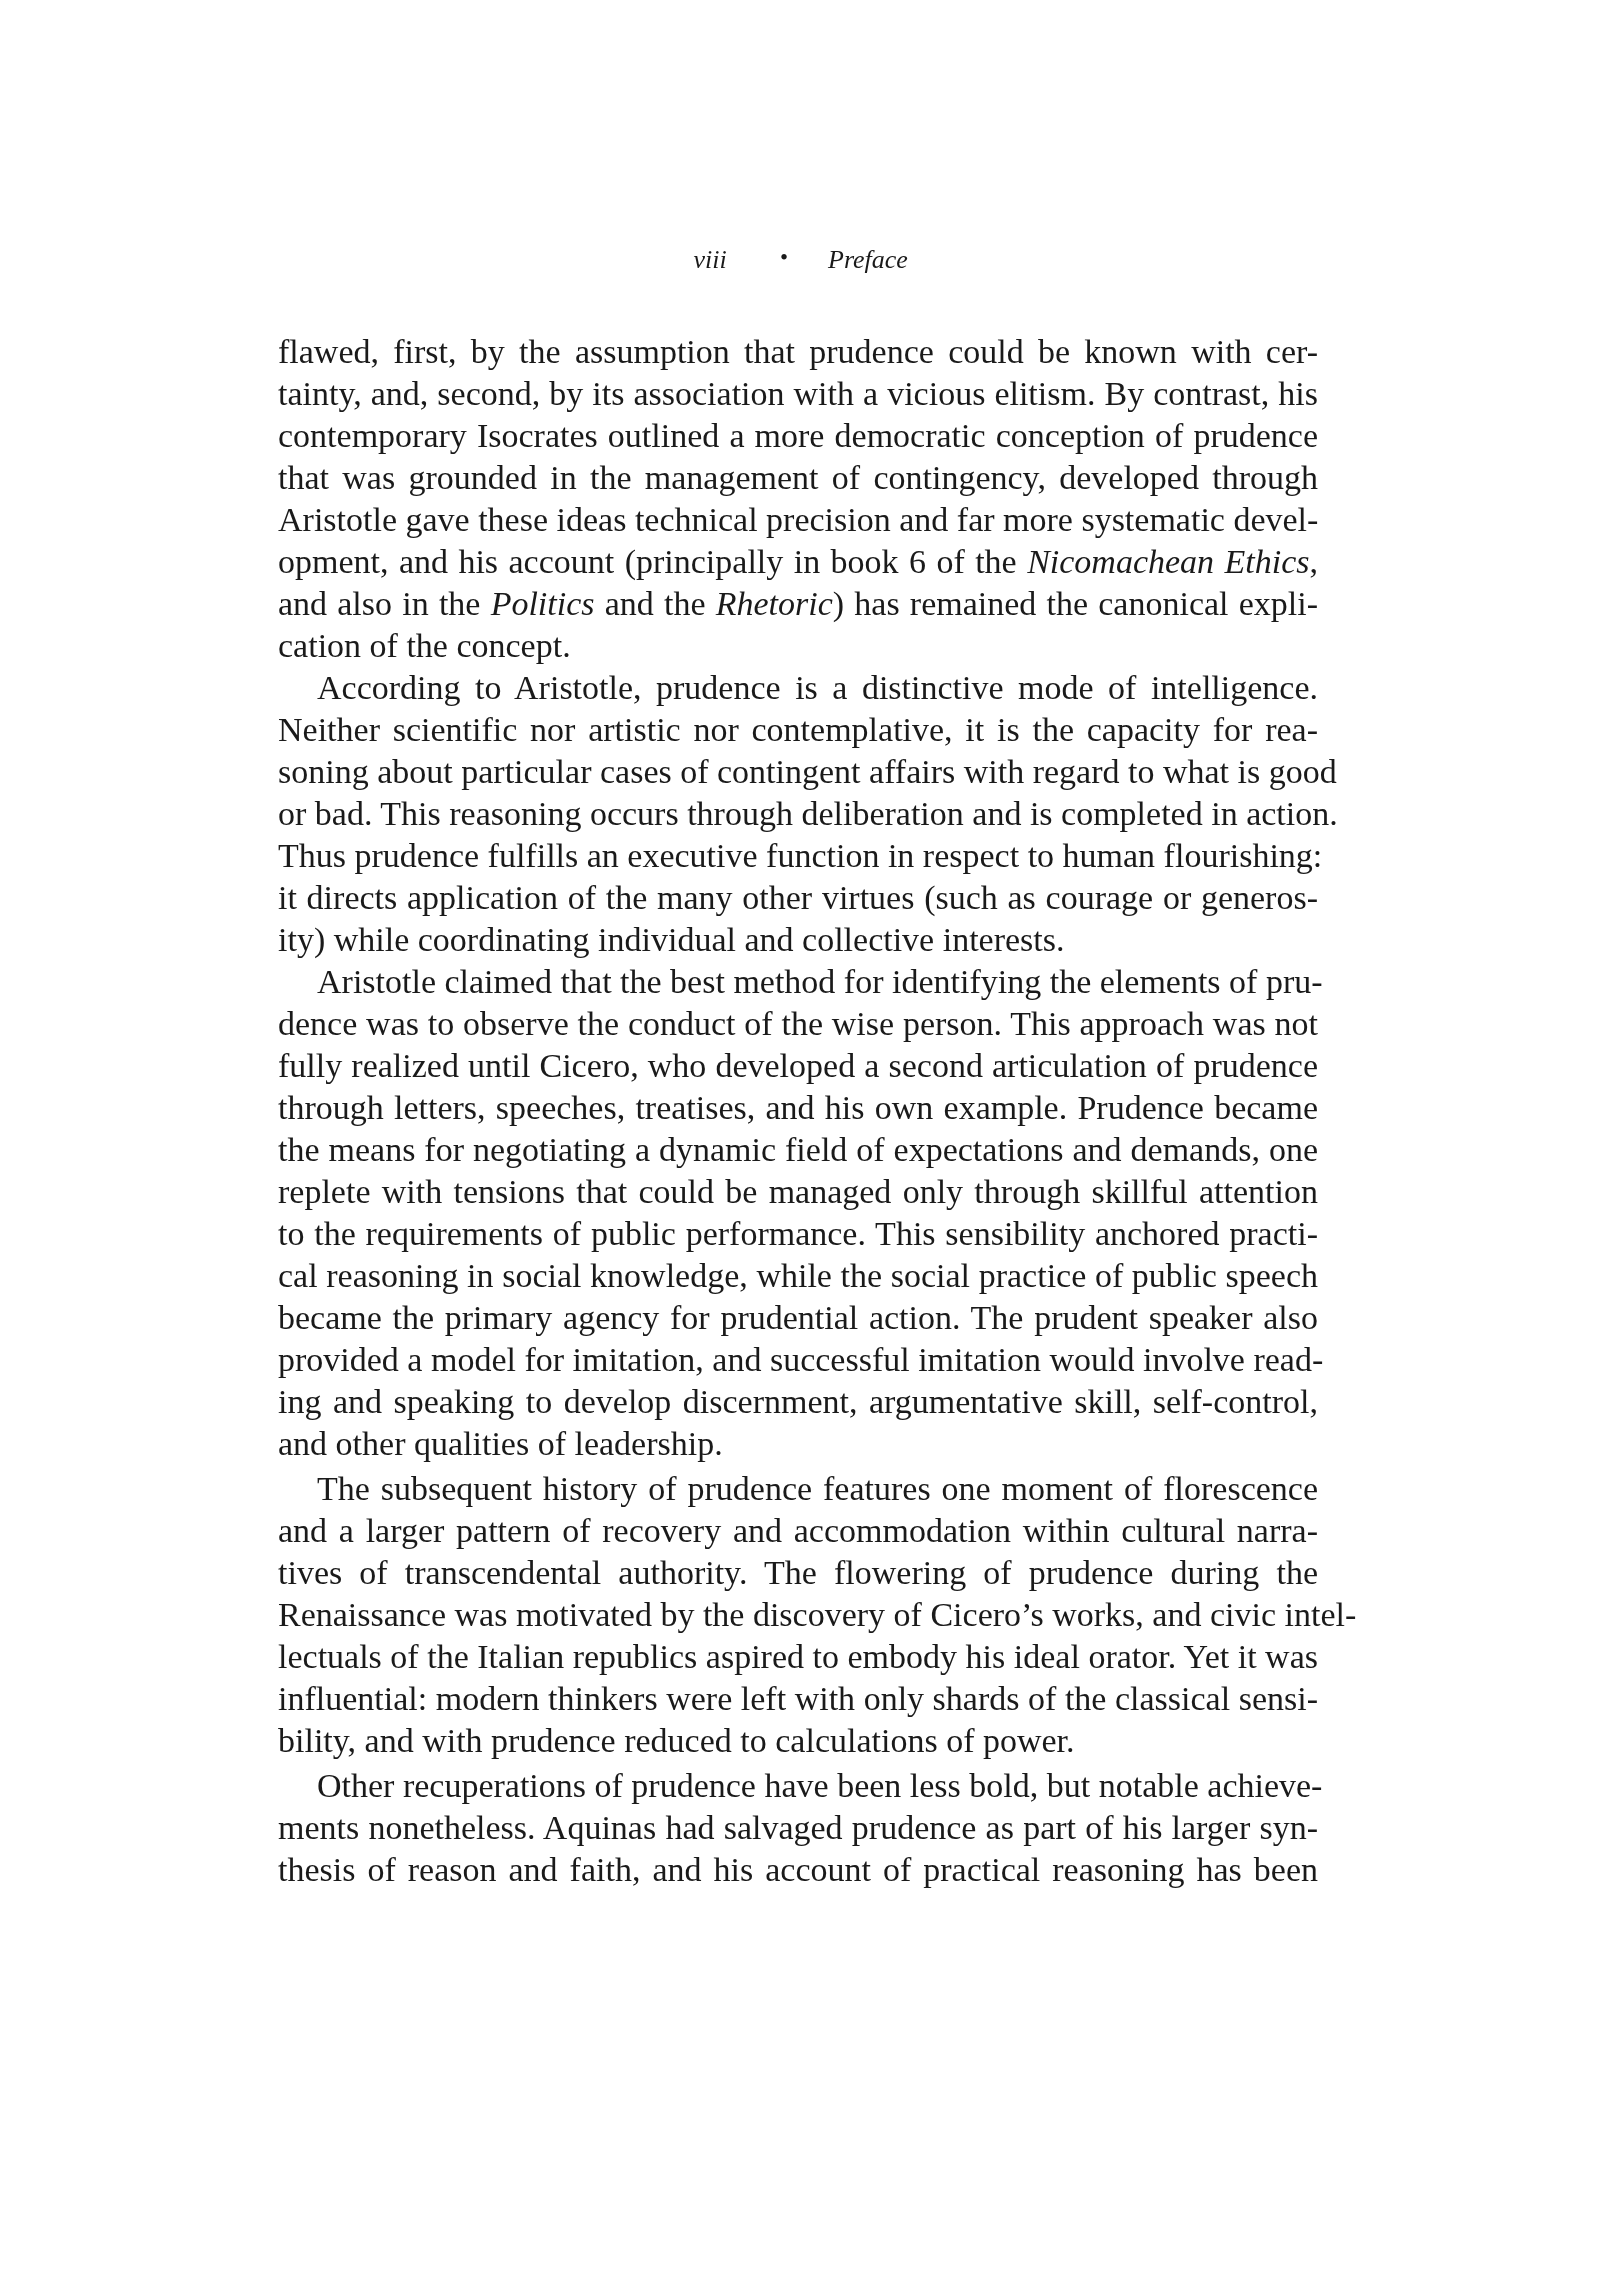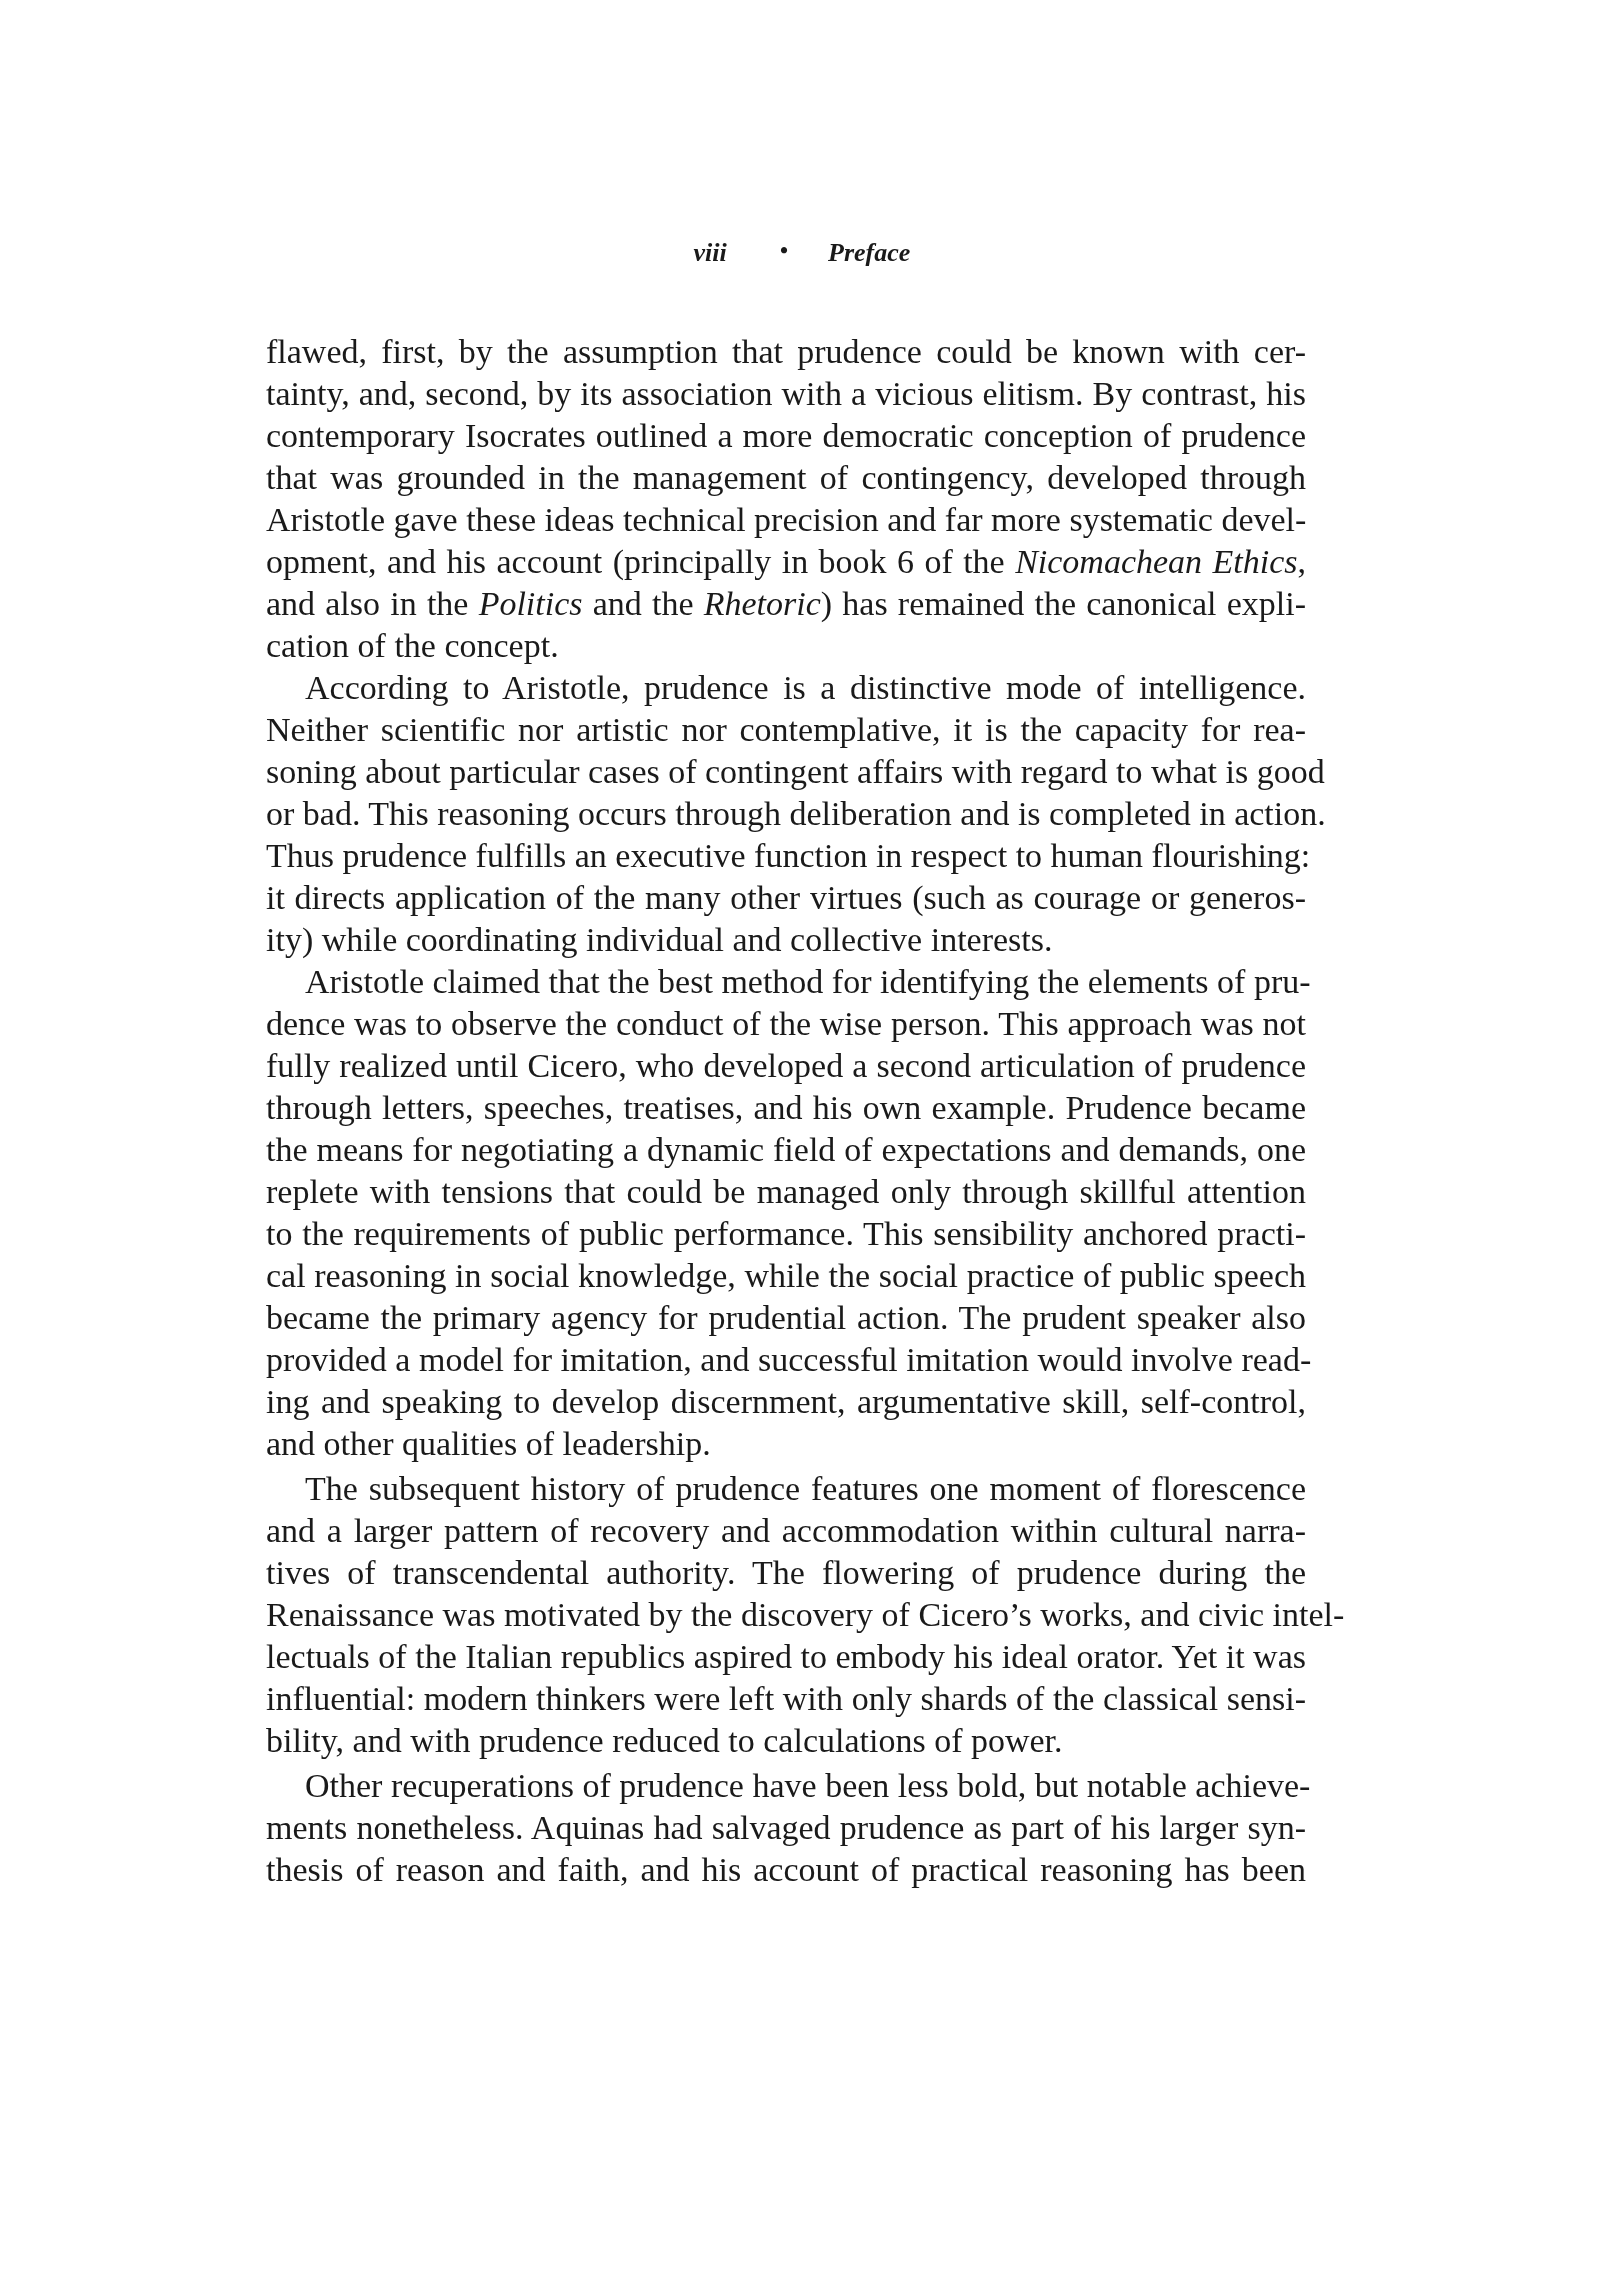--- a/index.html
+++ b/index.html
@@ -10,27 +10,26 @@
     body {
       width: 1618px;
       height: 2273px;
       position: relative;
       overflow: hidden;
       color: #1a1a1a;
       font-family: "Liberation Serif", "DejaVu Serif", serif;
     }
     .running-head {
       position: absolute;
-      top: 238px;
+      top: 245px;
       left: 0;
       width: 1618px;
       height: 39px;
       font-style: italic;
       font-size: 26px;
-      font-weight: bold;
     }
     .running-head .folio {
       position: absolute;
       left: 679px;
       top: 0;
       width: 62px;
       text-align: center;
     }
     .running-head .bullet {
       position: absolute;
@@ -40,21 +39,21 @@
       font-size: 23px;
     }
     .running-head .section {
       position: absolute;
       left: 828px;
       top: 0;
     }
     .text-block {
       position: absolute;
       top: 331px;
-      left: 266px;
+      left: 278px;
       width: 1040px;
       font-size: 34px;
       line-height: 42px;
     }
     .line {
       display: block;
       height: 42px;
       white-space: nowrap;
       text-align: justify;
       text-align-last: justify;

